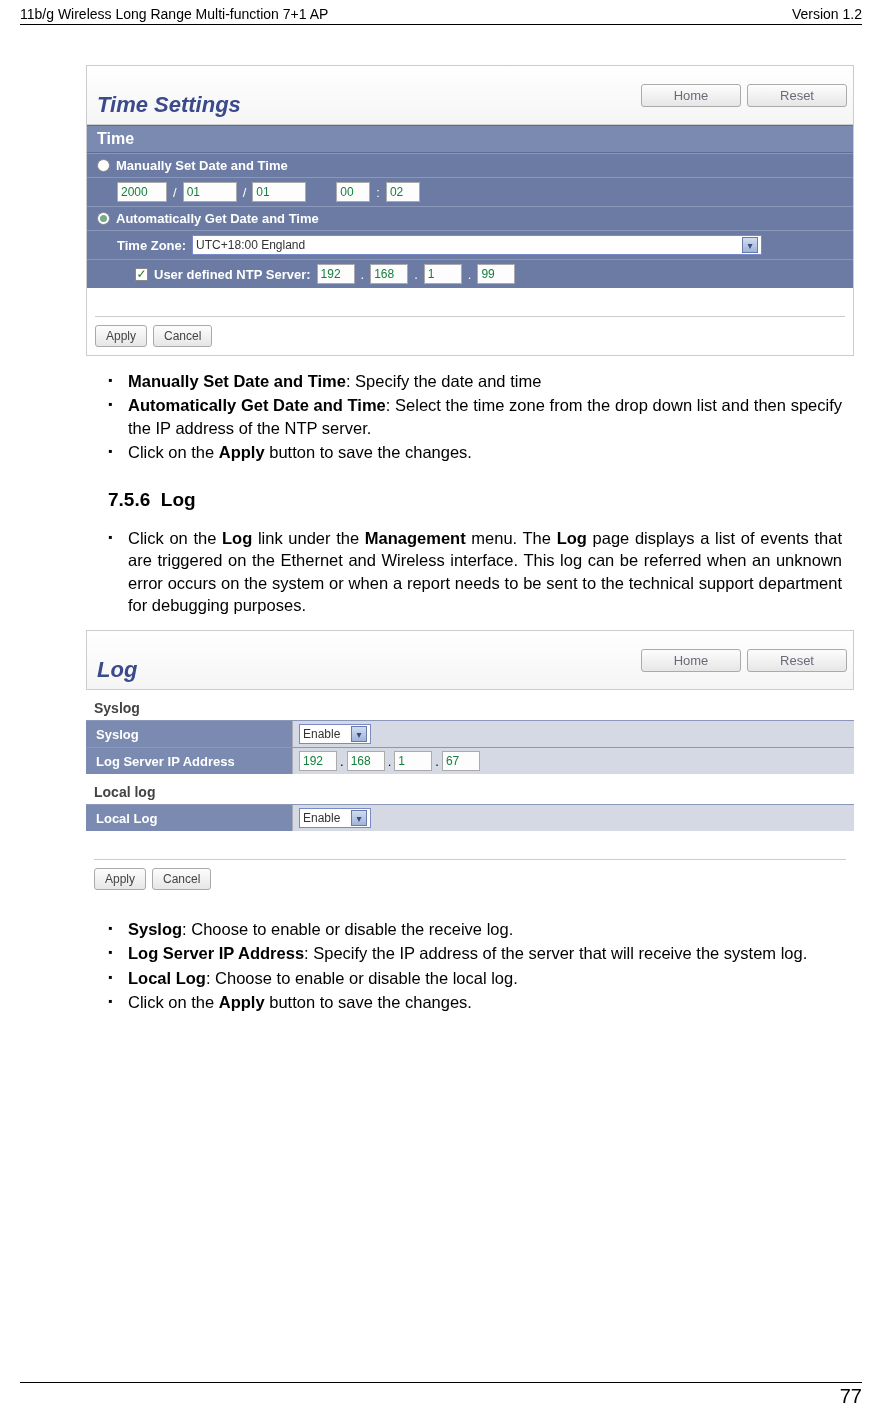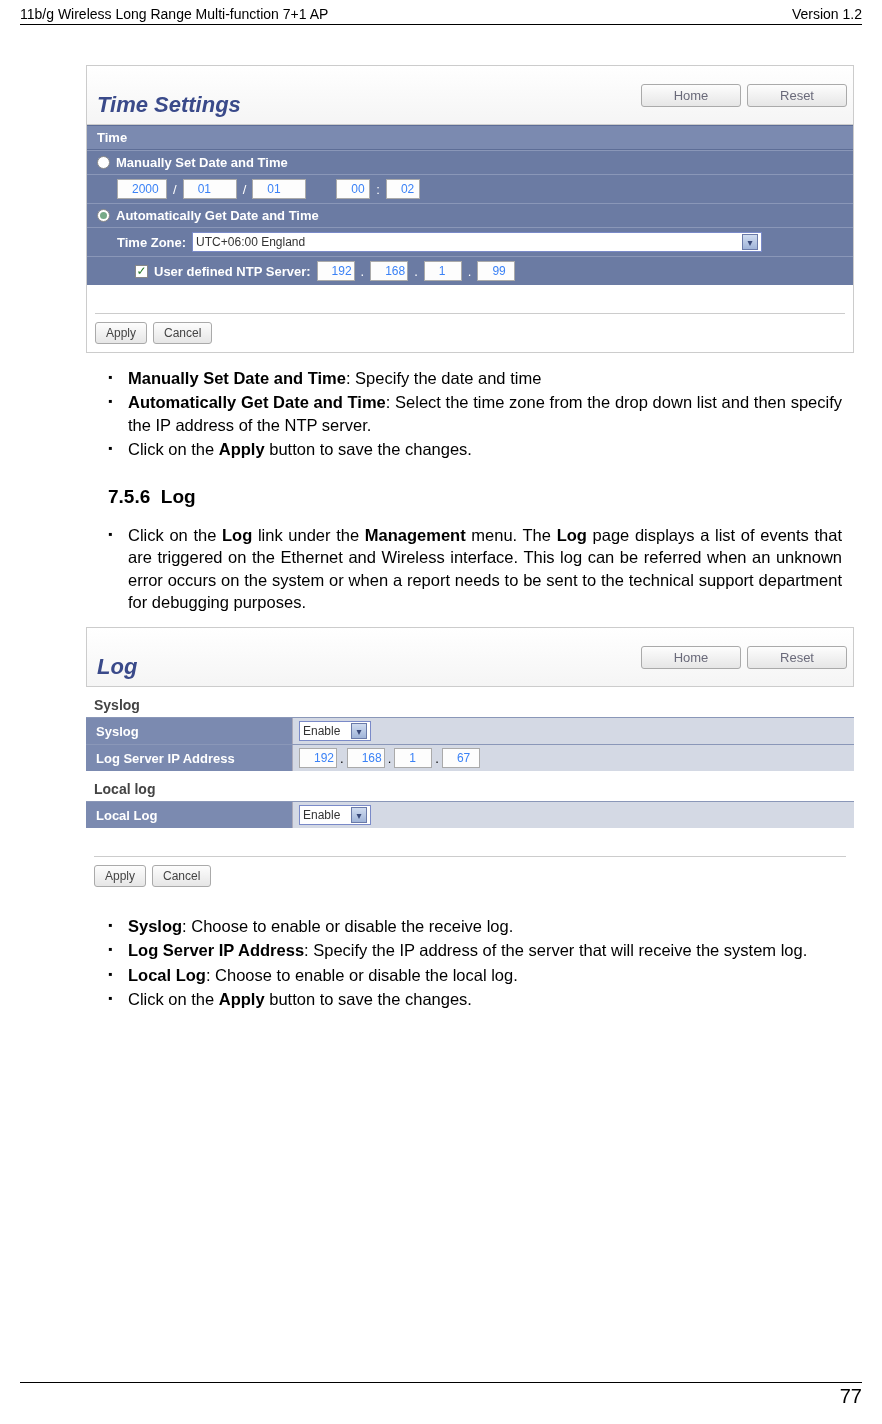--- a/index.html
+++ b/index.html
@@ -59,21 +59,21 @@
     font-size: 13px;
     text-align: center;
     border-radius: 3px;
     padding: 3px 0;
   }
   .btn-wide { width: 100px; }
   .section-bar {
     background: #7b8ab0;
     color: #fff;
     font-weight: bold;
-    font-size: 13px;
+    font-size: 16px;
     padding: 4px 10px;
     border-top: 1px solid #5d6d96;
     border-bottom: 1px solid #5d6d96;
   }
   .row {
     background: #6b7ba3;
     color: #fff;
     font-size: 13px;
     padding: 4px 10px;
     border-top: 1px solid #8a97b8;
@@ -99,23 +99,23 @@
     margin: 2px auto;
   }
   .check.checked::after {
     content: "✓"; color: #2a7a2a;
     font-size: 12px; line-height: 11px;
     display: block; text-align: center;
   }
   .inp {
     border: 1px solid #aaa;
     background: #fdfdfd;
-    color: #3b82f6;
+    color: #15803d;
     font-size: 12px;
-    padding: 2px 14px;
+    padding: 2px 3px;
     height: 20px;
   }
   .inp.y { width: 50px; }
   .inp.m { width: 54px; }
   .inp.h { width: 34px; }
   .inp.ip { width: 38px; }
   .sel {
     border: 1px solid #7a8ac8;
     background: #fff;
     color: #333;
@@ -249,21 +249,21 @@
         <span>:</span>
         <span class="inp h">02</span>
       </div>
       <div class="row">
         <span class="radio checked"></span>
         <span class="lbl">Automatically Get Date and Time</span>
       </div>
       <div class="row sub">
         <span class="lbl">Time Zone:</span>
         <span class="sel">
-          <span>UTC+06:00 England</span>
+          <span>UTC+18:00 England</span>
           <span class="arrow">▾</span>
         </span>
       </div>
       <div class="row sub2">
         <span class="check checked"></span>
         <span class="lbl">User defined NTP Server:</span>
         <span class="inp ip">192</span>
         <span class="dot">.</span>
         <span class="inp ip">168</span>
         <span class="dot">.</span>

